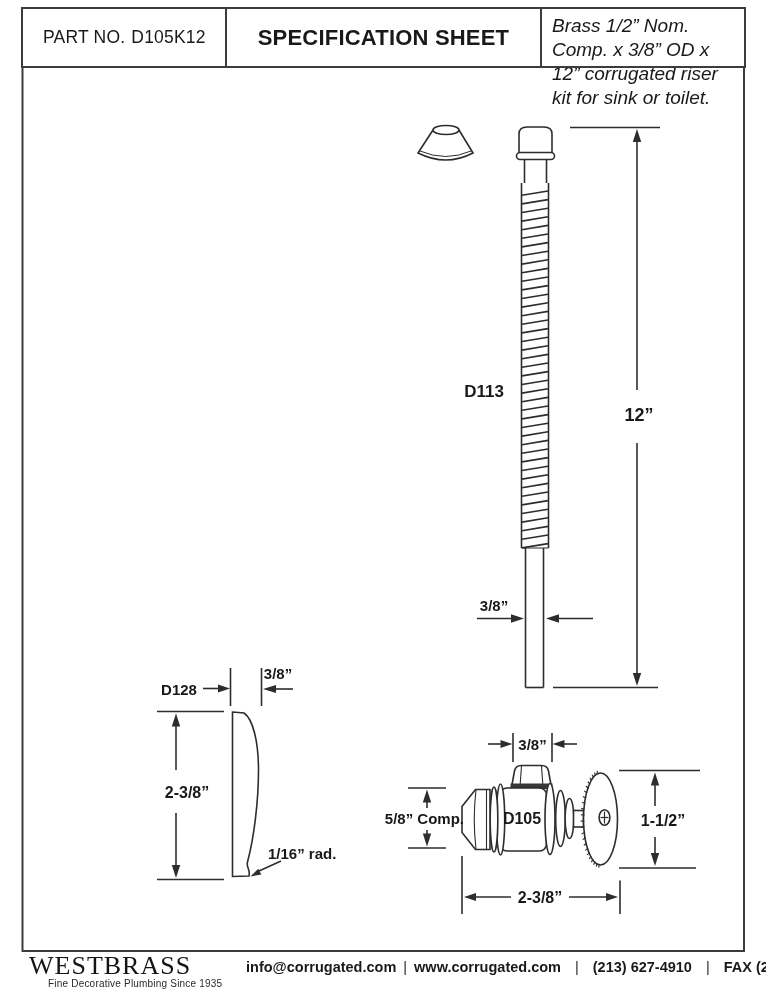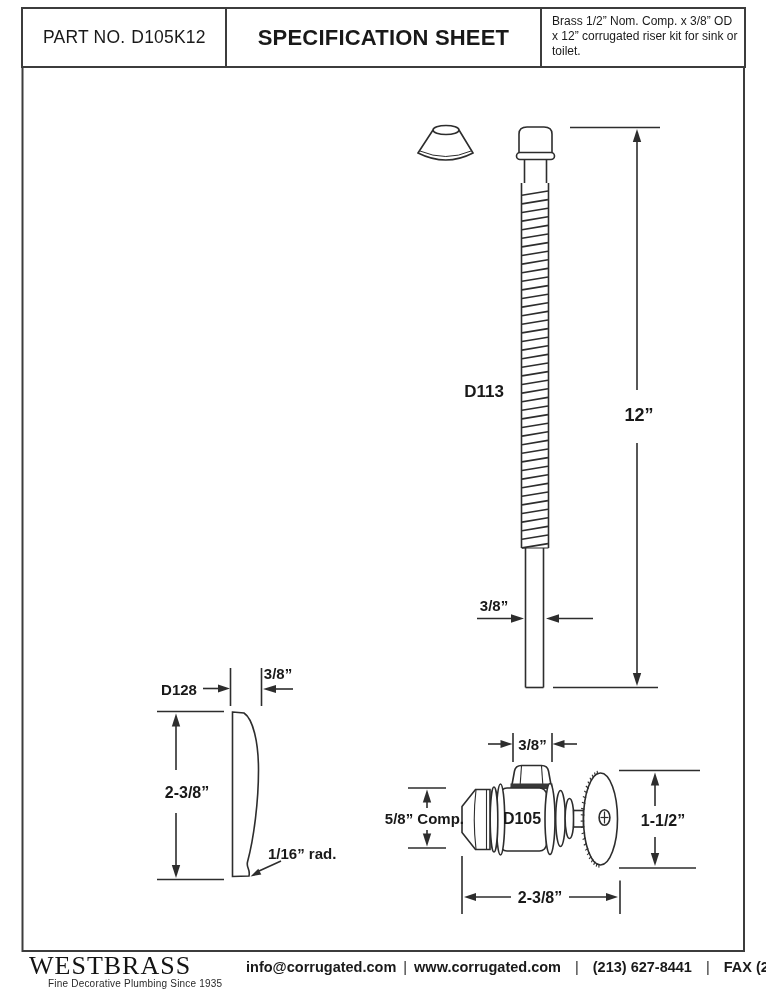--- a/index.html
+++ b/index.html
@@ -8,21 +8,21 @@
   
   .header{position:absolute;left:21px;top:7px;width:725px;height:61px;
           border:2px solid #3c3c3c;box-sizing:border-box;display:flex;background:#fff;}
   .hcell{box-sizing:border-box;display:flex;align-items:center;}
   .cell-part{width:204px;border-right:2px solid #3c3c3c;padding-left:20px;
              font-size:17.5px;letter-spacing:0.2px;}
   .cell-part .pn{margin-left:6px;}
   .cell-title{width:315px;border-right:2px solid #3c3c3c;justify-content:center;
               font-size:22px;font-weight:700;letter-spacing:0.2px;}
   .cell-desc{flex:1;align-items:flex-start;padding:5px 6px 0 10px;
-             font-size:12px;line-height:1.27;font-weight:400;}
+             font-size:19px;line-height:1.27;font-weight:400;font-style:italic;}
   
   .drawing-svg{position:absolute;left:0;top:0;width:766px;height:990px;}
   svg text{font-family:"Liberation Sans",sans-serif;font-weight:700;}
   .t15{font-size:15px;} .t16{font-size:16px;} .t17{font-size:17px;} .t18{font-size:18px;}
   
   .brand{position:absolute;left:29px;top:951px;font-family:"Liberation Serif",serif;
          font-size:26px;font-weight:400;letter-spacing:1px;color:#141414;text-align:right;}
   .tagline{position:absolute;left:48px;top:978px;font-size:10px;letter-spacing:0.2px;color:#2a2a2a;text-align:right;}
   .contact{position:absolute;left:246px;top:959px;display:flex;align-items:center;
            font-size:14.5px;font-weight:700;color:#1a1a1a;white-space:nowrap;}
@@ -253,18 +253,18 @@
     </g>
   </svg>
 
   <div class="brand">WESTBRASS</div>
   <div class="tagline">Fine Decorative Plumbing Since 1935</div>
   <div class="contact">
     <span>info@corrugated.com</span>
     <span class="sep sep-tight">|</span>
     <span>www.corrugated.com</span>
     <span class="sep sep-wide">|</span>
-    <span>(213) 627-8441</span>
+    <span>(213) 627-4910</span>
     <span class="sep sep-wide">|</span>
     <span>FAX (213) 627-2844</span>
   </div>
 
 </div>
 
 </body></html>

